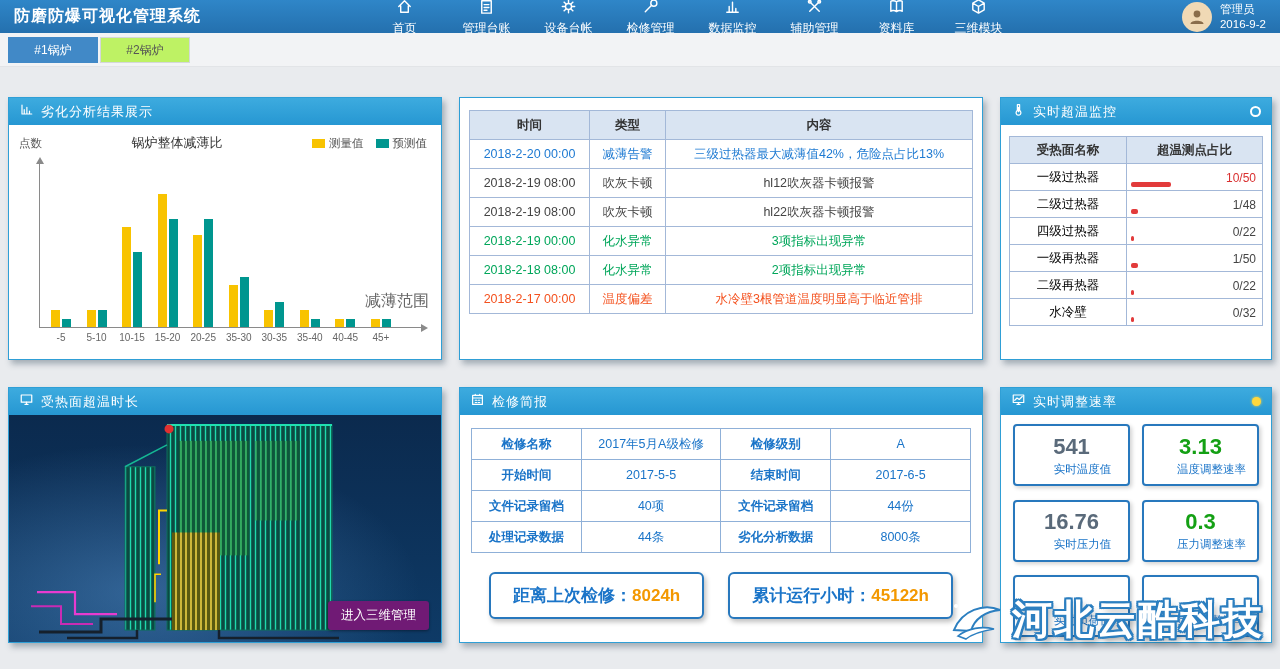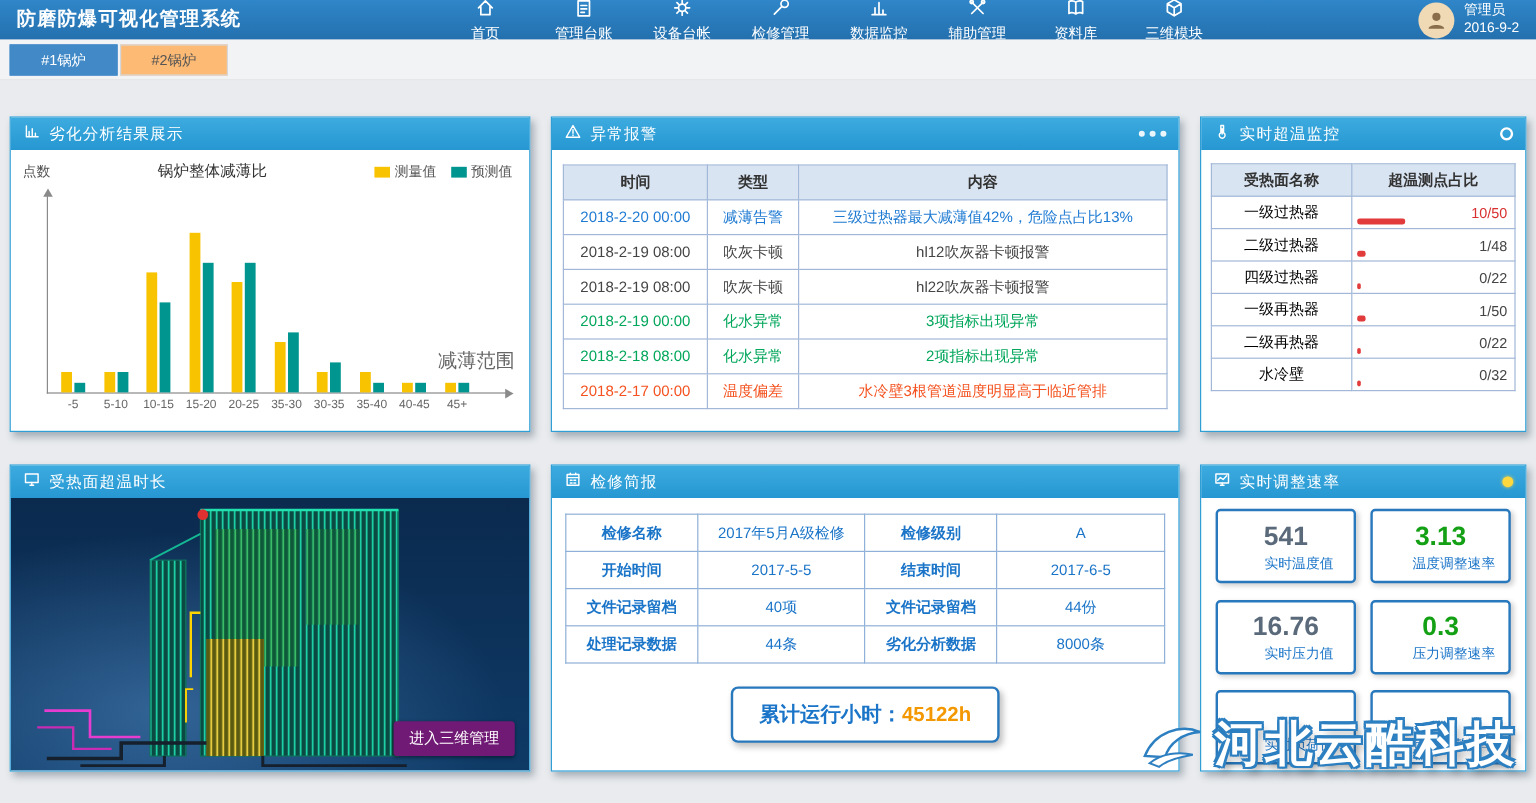--- a/index.html
+++ b/index.html
@@ -12,21 +12,21 @@
   .nav { flex:1; display:flex; justify-content:center; gap:30px; margin:0 20px; }
   .nav-item { display:flex; flex-direction:column; align-items:center; gap:1px; font-size:12px; cursor:pointer; min-width:52px; }
   .nav-item svg { width:19px; height:19px; stroke:#fff; fill:none; stroke-width:1.5; stroke-linecap:round; stroke-linejoin:round; }
   .userbox { display:flex; align-items:center; gap:8px; }
   .avatar { width:30px; height:30px; border-radius:50%; background:#f0d9b5; display:flex; align-items:center; justify-content:center; overflow:hidden; }
   .avatar svg { width:20px; height:20px; fill:#8a6d4b; }
   .usertext { display:flex; flex-direction:column; font-size:11.5px; line-height:1.25; }
 
   
   .tabstrip { height:34px; background:#f2f3f5; display:flex; align-items:center; padding-left:8px; gap:2px; border-bottom:1px solid #e2e4e7; }
-  .tab { width:90px; height:26px; line-height:24px; text-align:center; font-size:12px; cursor:pointer; background:#fdba74; color:#555; border:1px solid #d4d7da; }
+  .tab { width:90px; height:26px; line-height:24px; text-align:center; font-size:12px; cursor:pointer; background:#bef264; color:#555; border:1px solid #d4d7da; }
   .tab.active { background:#4189c7; color:#fff; border-color:#4189c7; }
 
   
   .main { padding:30px 8px 0 8px; display:grid; grid-template-columns:434px 524px 272px; grid-template-rows:263px 256px; gap:27px 17px; }
   .panel { background:#fff; border:1px solid #2f9fd6; box-shadow:3px 4px 6px rgba(50,70,90,.38); display:flex; flex-direction:column; min-height:0; }
   .panel-header { height:27px; flex:none; background:linear-gradient(180deg,#3dabdf,#2697d2); display:flex; align-items:center; gap:7px; padding:0 10px; color:#fff; }
   .panel-header svg { width:15px; height:15px; stroke:#fff; fill:none; stroke-width:1.6; stroke-linecap:round; stroke-linejoin:round; }
   .panel-title { font-size:13px; letter-spacing:1px; }
   .panel-corner { margin-left:auto; display:flex; align-items:center; gap:4px; }
   .dot { width:5px; height:5px; border-radius:50%; background:#fff; opacity:.9; }
@@ -254,31 +254,20 @@
                 <div class="bar" style="height: 8px; background: rgb(0, 150, 143);"></div>
                 <div class="bar-label">45+</div>
               </div>
             </div>
           <div class="chart-xlab">减薄范围</div>
         </div>
       </div>
     </div>
 
     <div class="panel">
-      <div class="panel-header">
-        <span><svg viewBox="0 0 20 20">
-              <path d="M10 3.5 L17.5 16.5 H2.5 Z M10 8 V12 M10 14 V14.6"></path>
-            </svg></span>
-        <span class="panel-title">异常报警</span>
-        <span class="panel-corner">
-          <span class="dot"></span>
-          <span class="dot"></span>
-          <span class="dot"></span>
-        </span>
-      </div>
       <div class="panel-body alarm-wrap">
         <table>
           <thead>
             <tr>
               <th class="col-time">时间</th>
               <th class="col-type">类型</th>
               <th>内容</th>
             </tr>
           </thead>
           <tbody>
@@ -469,20 +458,23 @@
             <tr>
               <td class="lbl">处理记录数据</td>
               <td class="val">44条</td>
               <td class="lbl">劣化分析数据</td>
               <td class="val">8000条</td>
             </tr>
           </tbody>
         </table>
         <div class="repair-btns">
           <div class="big-btn">
+            <span>距离上次检修：</span><span class="num">8024h</span>
+          </div>
+          <div class="big-btn">
             <span>累计运行小时：</span><span class="num">45122h</span>
           </div>
         </div>
       </div>
     </div>
 
     <div class="panel">
       <div class="panel-header">
         <span><svg viewBox="0 0 20 20">
               <rect x="3" y="4" width="14" height="10"></rect>

